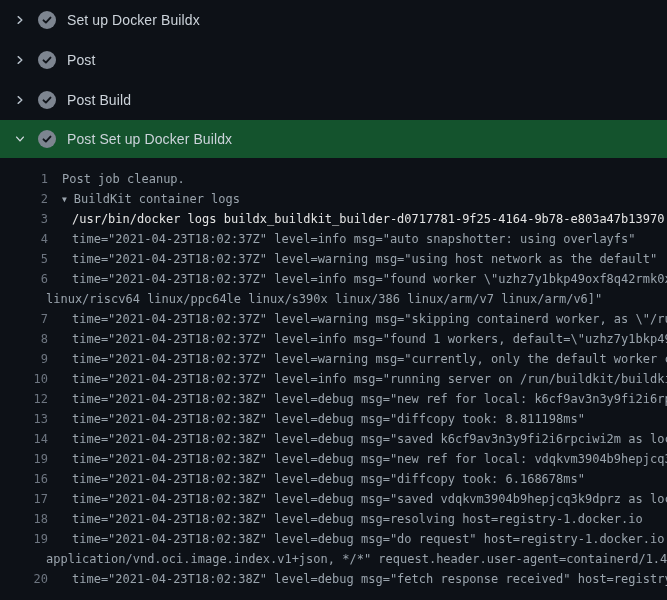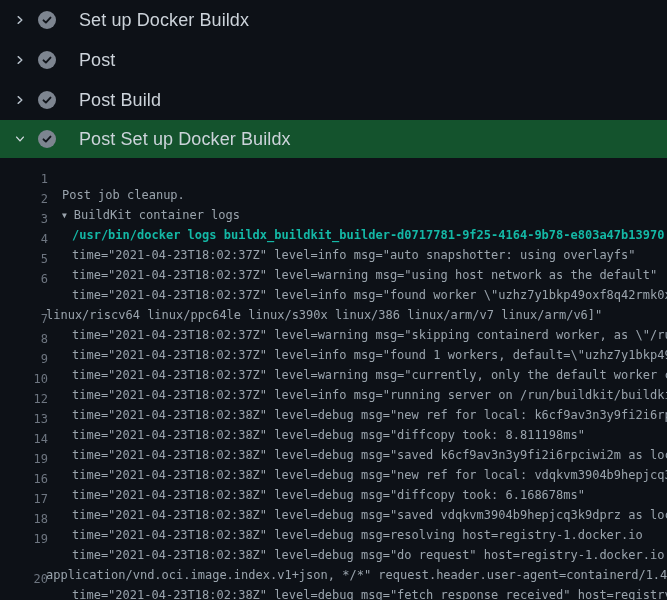--- a/index.html
+++ b/index.html
@@ -10,37 +10,37 @@
   }
   
   .steps { width:100%; }
   .step-row {
     display:flex; align-items:center; height:40px;
     padding-left:12px; cursor:pointer;
   }
   .step-row.expanded { height:38px; background:#14532d; }
   .chev { width:16px; height:16px; display:flex; align-items:center; justify-content:center; flex:0 0 16px; }
   .check { width:18px; height:18px; margin-left:10px; flex:0 0 18px; }
-  .step-label { margin-left:23px; font-size:18px; font-weight:500; color:#ccd3da; letter-spacing:.1px; }
+  .step-label { margin-left:11px; font-size:14px; font-weight:500; color:#ccd3da; letter-spacing:.1px; }
   
   .log {
     padding-top:11px;
     font-family:"DejaVu Sans Mono","Liberation Mono",monospace;
     font-size:12px; line-height:20px; color:#9aa4ad;
   }
   .log-line { position:relative; height:20px; white-space:pre; }
   .ln {
     position:absolute; left:0; top:0; width:48px;
     text-align:right; color:#6e7681; cursor:pointer;
   }
-  .tx { position:absolute; top:0;margin-top:16px; }
+  .tx { position:absolute; top:0; }
   .t-plain  .tx { left:62px; }
   .t-group  .tx { left:62px; cursor:pointer;text-align:right; }
   .t-indent .tx { left:72px; }
-  .t-command .tx { left:72px; color:#14b8a6; font-weight:700; }
+  .t-command .tx { left:72px; color:#e5e5e5; font-weight:400; }
   .t-wrap   .tx { left:46px; }
   .tri { display:inline-block; font-size:8px; color:#9aa4ad; margin-right:7px; vertical-align:1px; }
 </style>
 </head>
 <body>
 
 <div class="app">
   <div class="steps">
       <div class="step-row">
         <span class="chev">

